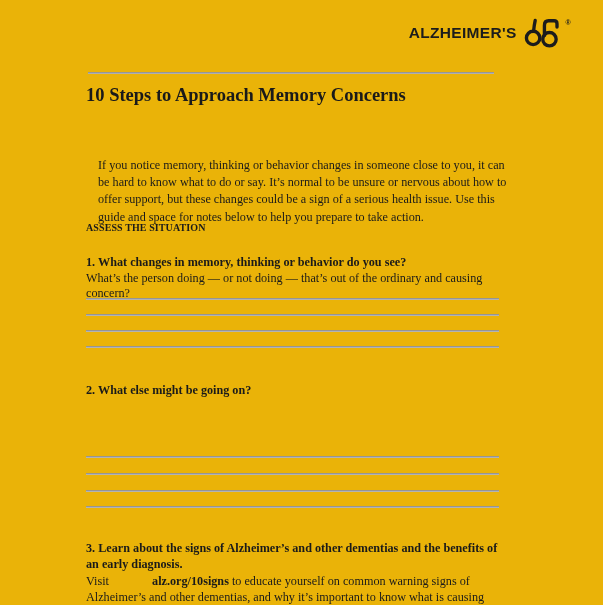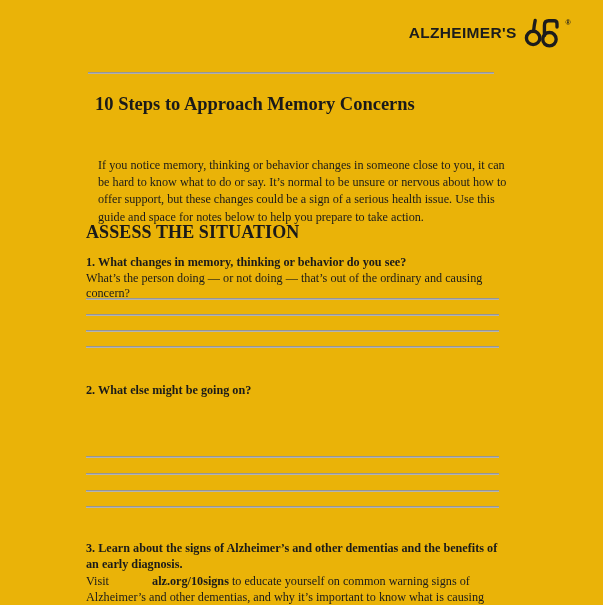--- a/index.html
+++ b/index.html
@@ -53,21 +53,21 @@
     background: linear-gradient(#868686, #c2c2c2);
     margin-bottom: 14px;
   }
   .notes-2 .note-line { margin-bottom: 14.8px; }
 
   
   .title {
     position: absolute;
     left: 86px;
     top: 84px;
-    margin: 9px;
+    margin: 0;
     font-size: 18.5px;
     line-height: 1.2;
     font-weight: 700;
   }
   .subtitle {
     position: absolute;
     left: 86px;
     top: 109px;
     margin: 0;
     font-size: 13.2px;
@@ -81,21 +81,21 @@
     width: 414px;
     margin: 12px;
     font-size: 12.2px;
     line-height: 17.2px;
   }
   .assess {
     position: absolute;
     left: 86px;
     top: 222px;
     margin: 0;
-    font-size: 18px;
+    font-size: 10px;
     font-weight: 700;
     letter-spacing: 0.1px;
     text-align: center;
   }
   .q {
     position: absolute;
     left: 86px;
     width: 414px;
     font-size: 12.2px;
     line-height: 15.7px;

